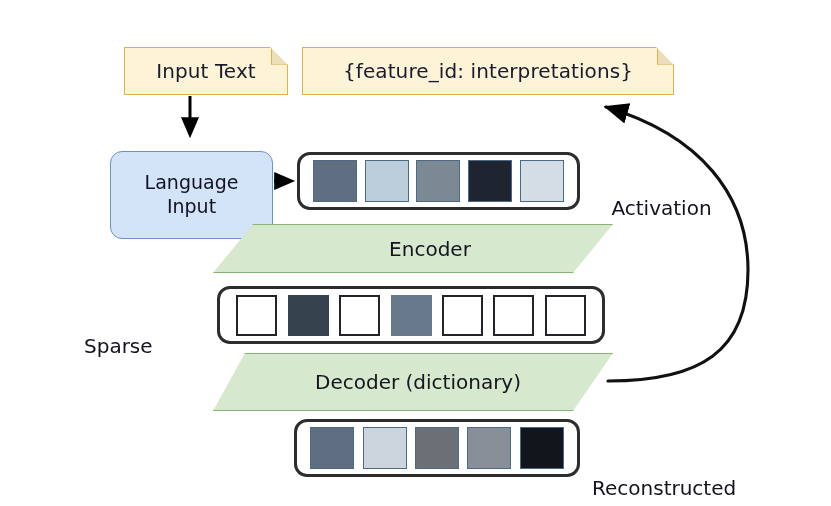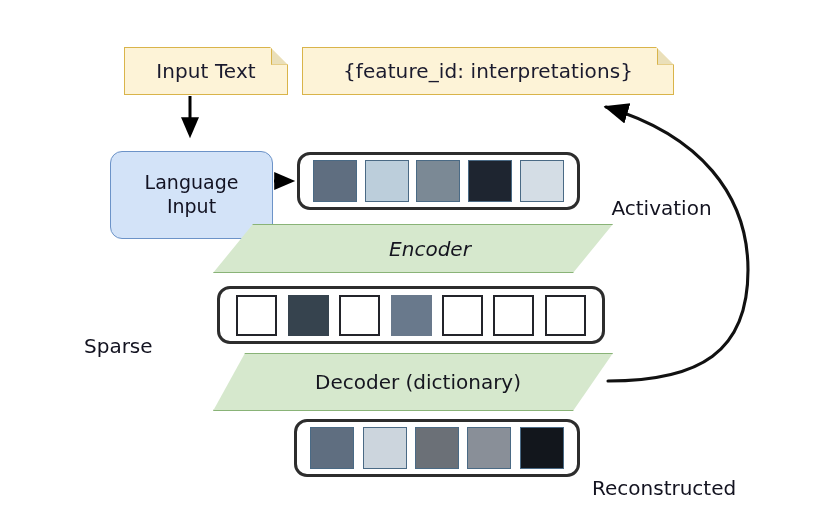--- a/index.html
+++ b/index.html
@@ -154,21 +154,21 @@
     <span class="fold"></span>
   </div>
 
   <div class="lm-box" style="left:110px; top:141px; width:163px; height:88px;margin-top:10px;">
     <span>Language</span>
     <span>Input</span>
   </div>
 
   <div class="trap" style="left:213px; top:224px; width:400px; height:49px;
               clip-path: polygon(10% 0, 100% 0, 90% 100%, 0 100%);">
-    <span style="margin-left:34px;font-style:italic;">Encoder</span>
+    <span style="margin-left:34px;">Encoder</span>
   </div>
 
   <div class="trap" style="left:213px; top:353px; width:400px; height:58px;
               clip-path: polygon(8% 0, 100% 0, 90% 100%, 0 100%);">
     <span style="margin-left:10px;">Decoder (dictionary)</span>
   </div>
 
   <div class="vector" style="left:297px; top:152px; width:283px; height:58px; padding:0 5px;">
     <div class="cells">
       <div class="cell bordered-blue" style="width:44px;height:42px;background:#5f6e80;"></div>

